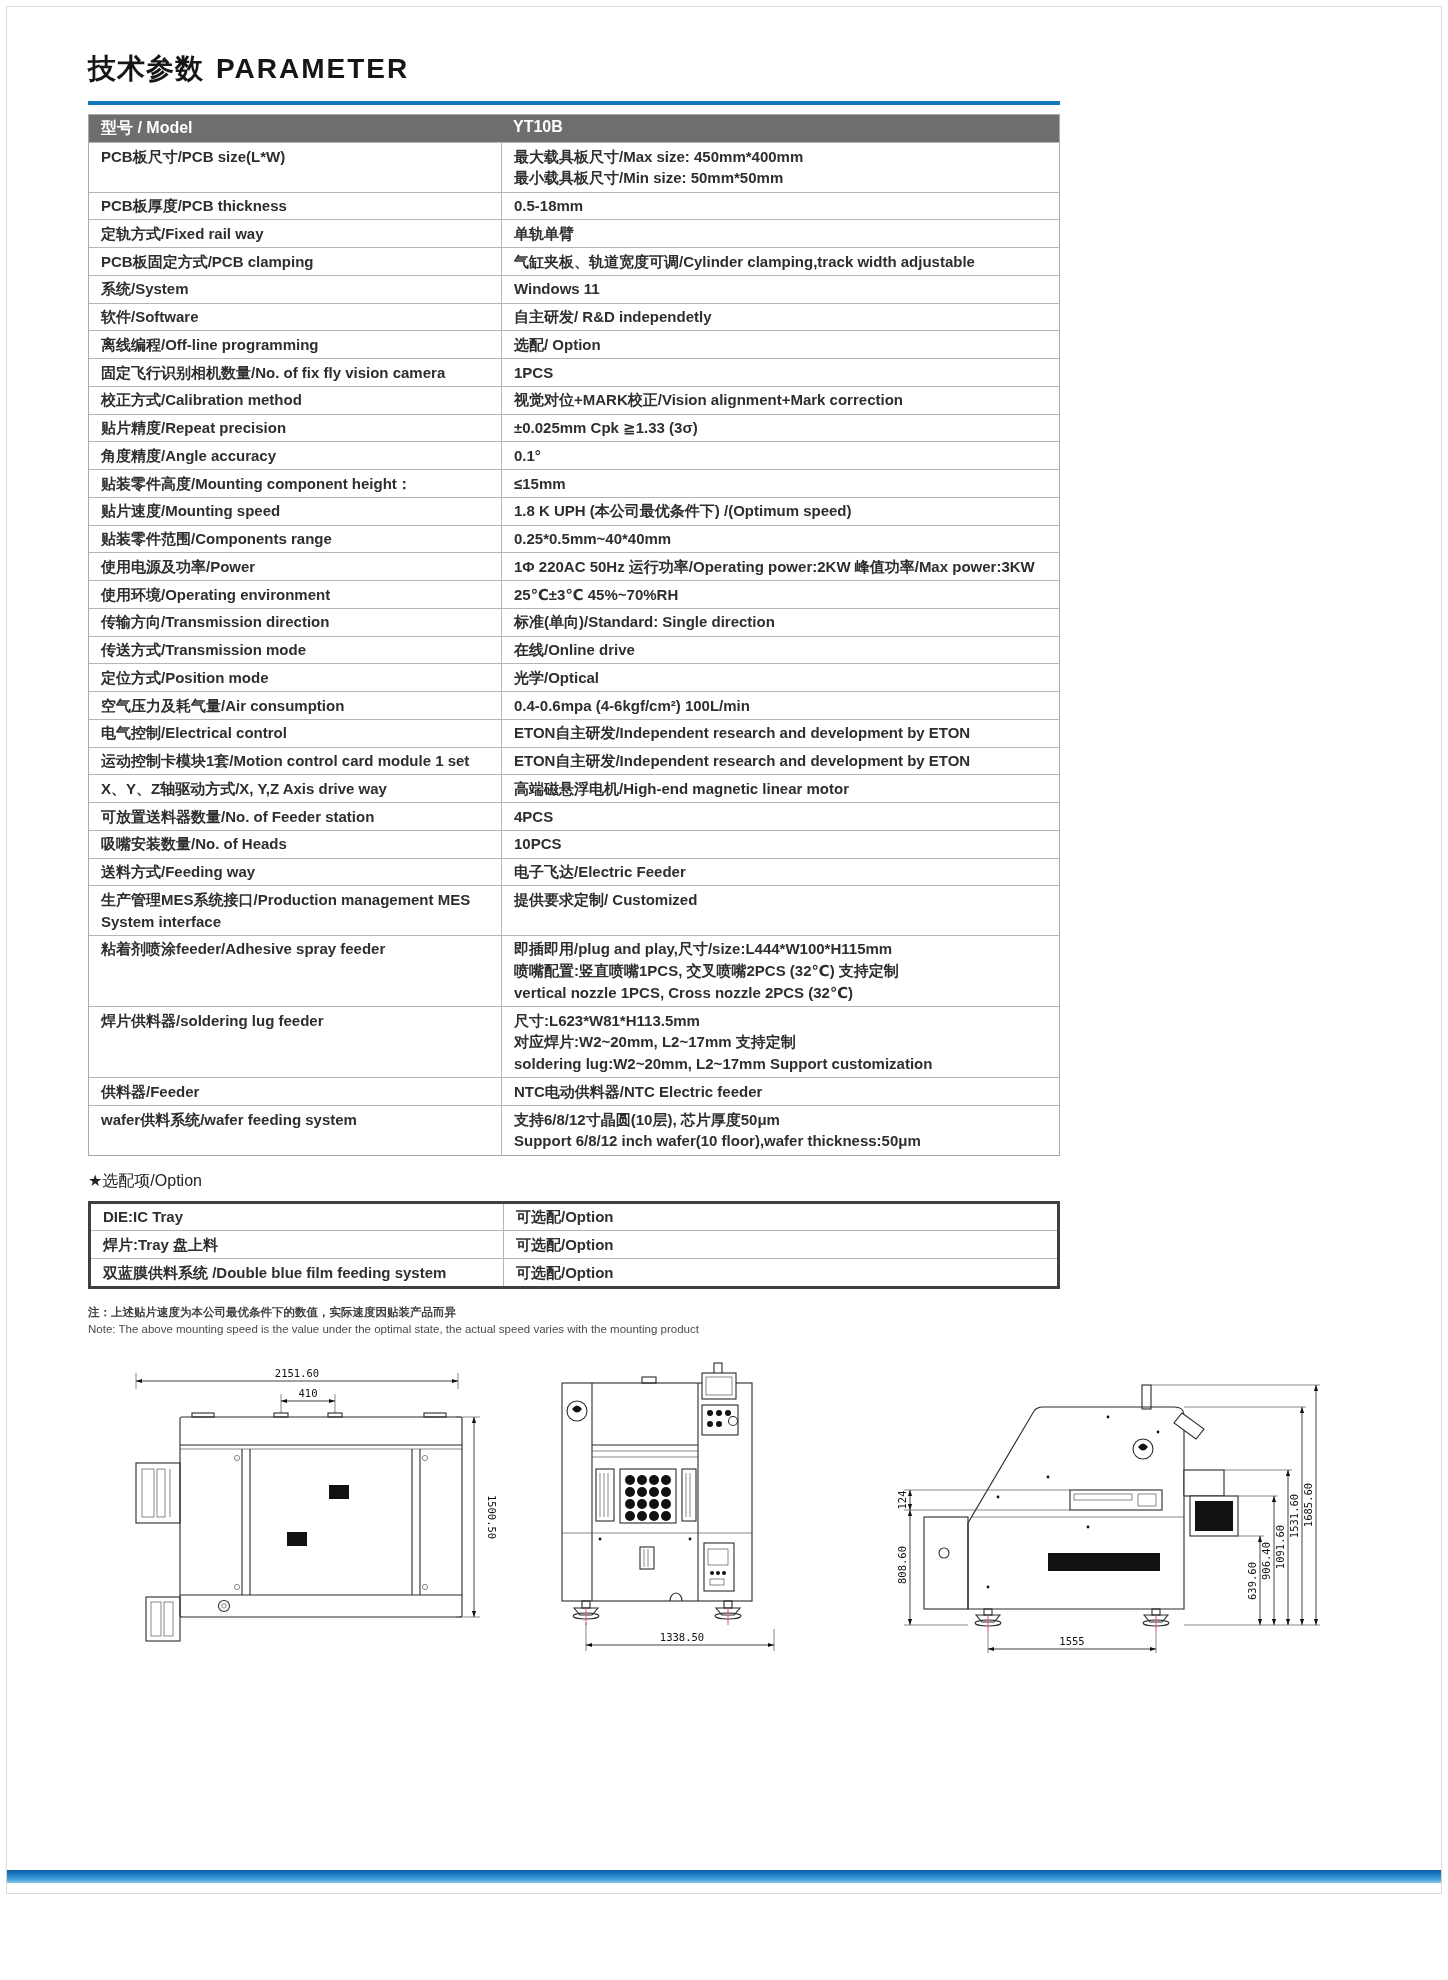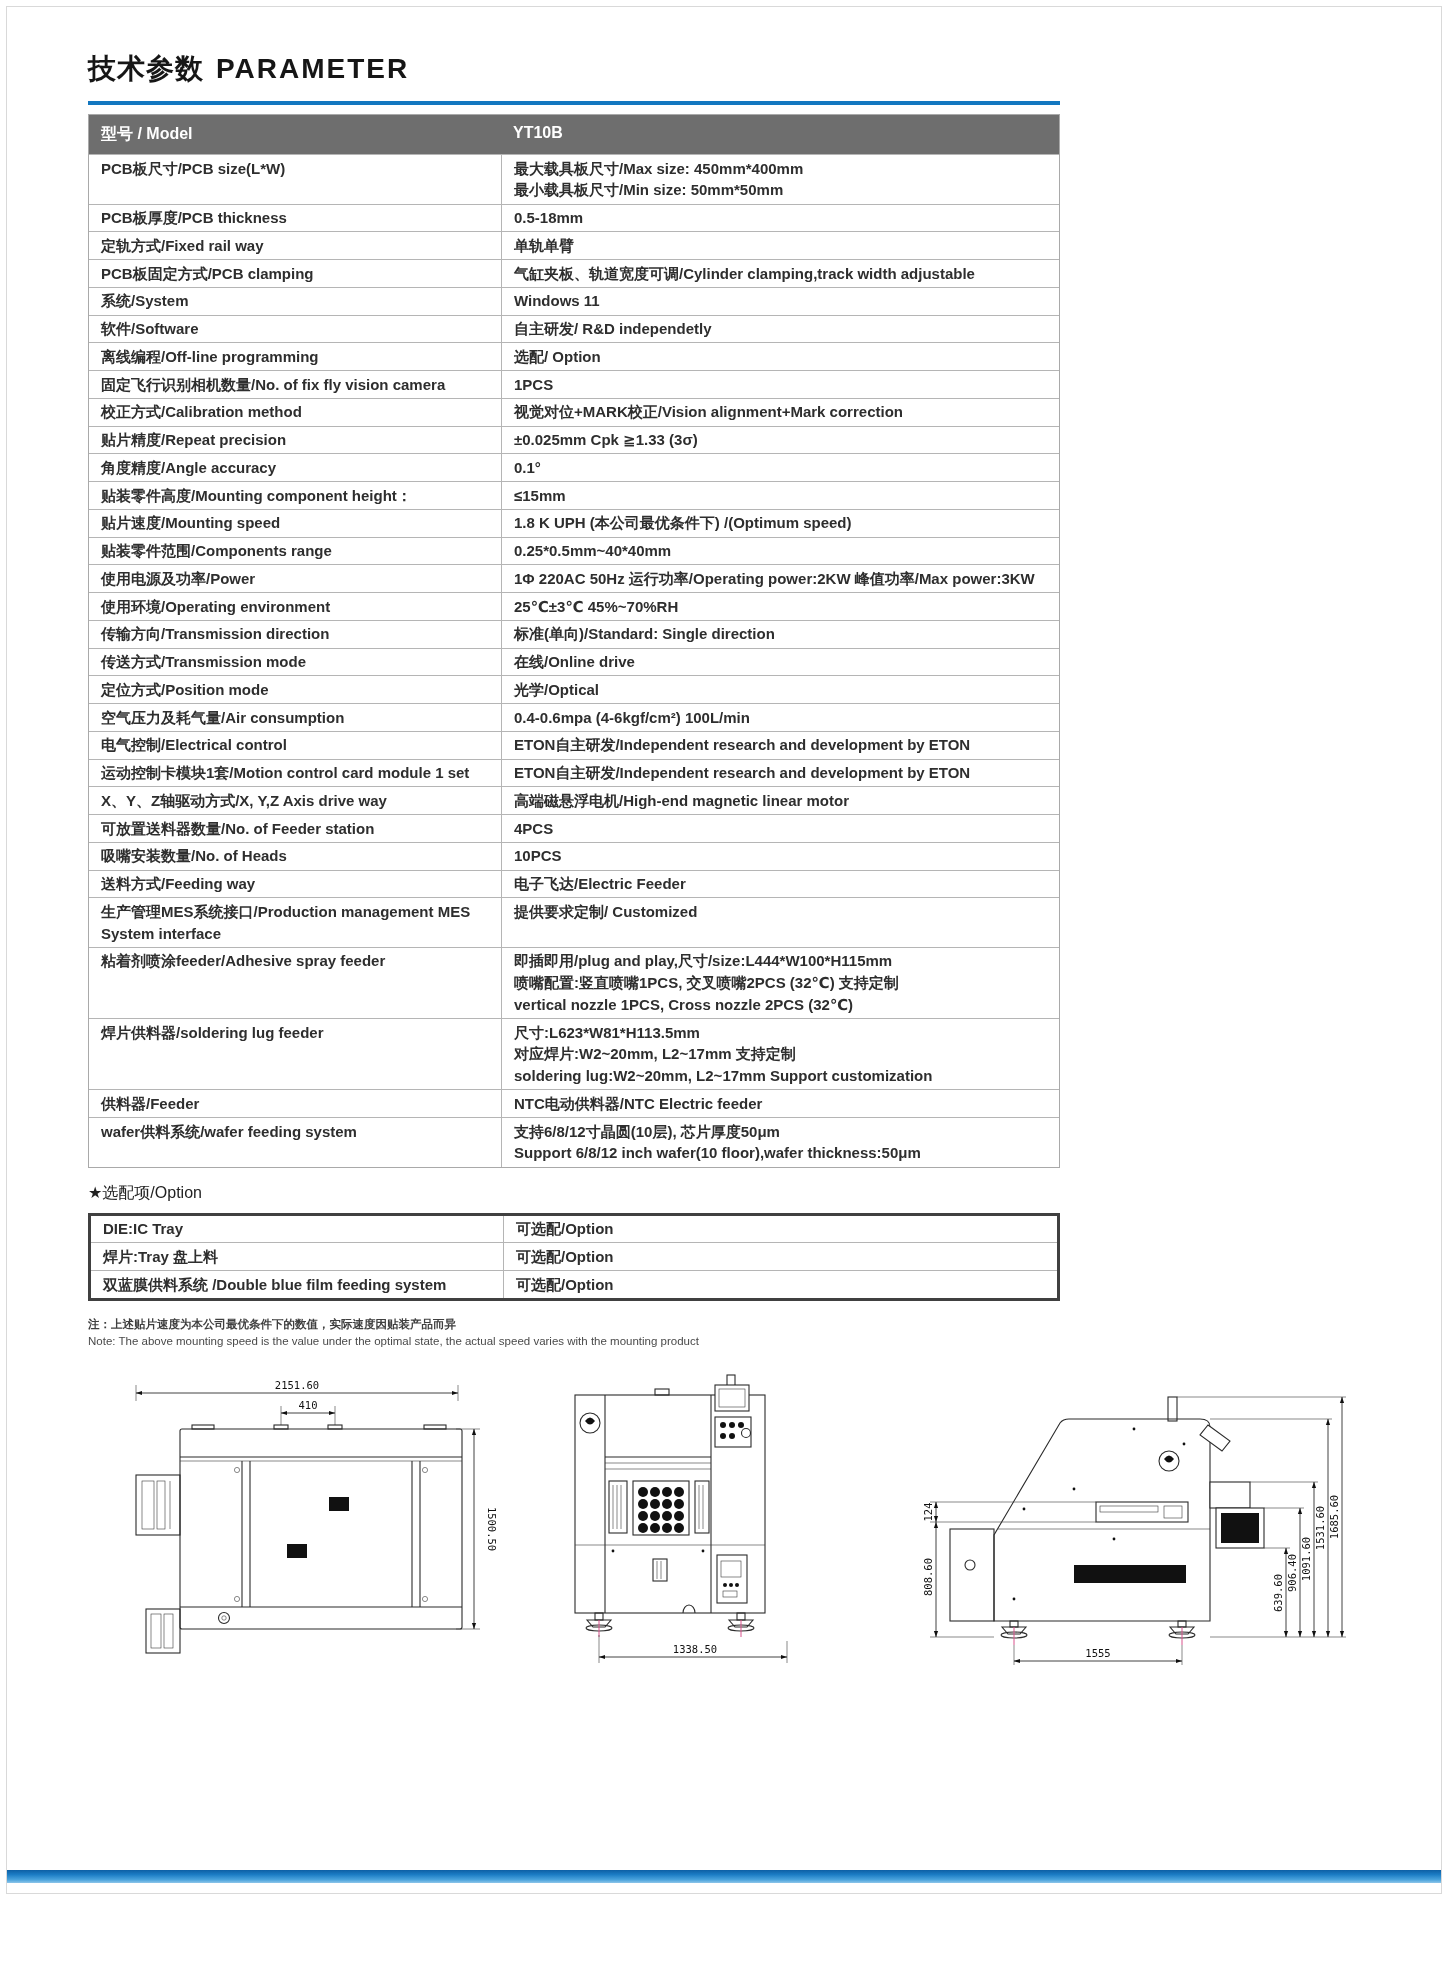--- a/index.html
+++ b/index.html
@@ -8,32 +8,32 @@
   .frame{position:absolute;inset:6px;border:1px solid #d9d9d9;pointer-events:none;}
   .footer-bar{position:absolute;left:7px;right:7px;bottom:17px;height:13px;
         background:linear-gradient(180deg,#0d5fa4 0%,#1b7cc4 35%,#4aa3dc 75%,#8ec6ea 100%);}
   .content{position:absolute;left:88px;top:50px;width:972px;}
   .page-title{font-size:28px;font-weight:bold;color:#161616;letter-spacing:1px;}
   .page-title .en{margin-left:12px;font-weight:600;letter-spacing:2px;}
   .rule{height:4px;background:#1377c0;margin-top:13px;}
   .spec-table{margin-top:9px;border:1px solid #a9a9a9;}
   .t-head{display:grid;grid-template-columns:412px 1fr;background:#6e6e6e;color:#fff;
         font-weight:bold;font-size:16px;}
-  .t-head>div{padding:9px 12px;}
+  .t-head>div{padding:3px 12px;}
   .row{display:grid;grid-template-columns:412px 1fr;border-top:1px solid #b5b5b5;
         font-size:15px;line-height:1.45;font-weight:bold;}
   .row>div{padding:2.5px 12px;}
   .row .cv{border-left:1px solid #b5b5b5;white-space:pre-line;}
   .opt-title{margin:15px 0 8px 0;font-size:16px;color:#222;}
   .opt-table{border:3px solid #404040;}
   .opt-table .row:first-child{border-top:none;}
   .notes{margin-top:16px;}
   .note-zh{font-size:11.5px;color:#3f3f3f;font-weight:bold;}
   .note-en{font-size:11.5px;color:#4a4a4a;margin-top:3px;}
-  .drawings{display:flex;align-items:flex-end;gap:59px;margin-top:22px;margin-left:36px;width:1320px;}
+  .drawings{display:flex;align-items:flex-end;gap:46px;margin-top:22px;margin-left:36px;width:1320px;}
   svg text{font-family:"DejaVu Sans Mono","Liberation Mono",monospace;font-size:10.5px;fill:#111;}
   .ln{stroke:#2b2b2b;stroke-width:1.1;fill:none;}
   .lnt{stroke:#3a3a3a;stroke-width:0.6;fill:none;}
   .dim{stroke:#111;stroke-width:0.8;fill:none;}
   .blk{fill:#111;stroke:none;}
   .whitebox{fill:#fff;stroke:#2b2b2b;stroke-width:1.1;}
   .redc{stroke:#d9538c;stroke-width:1;fill:none;}
 </style>
 </head>
 <body>

